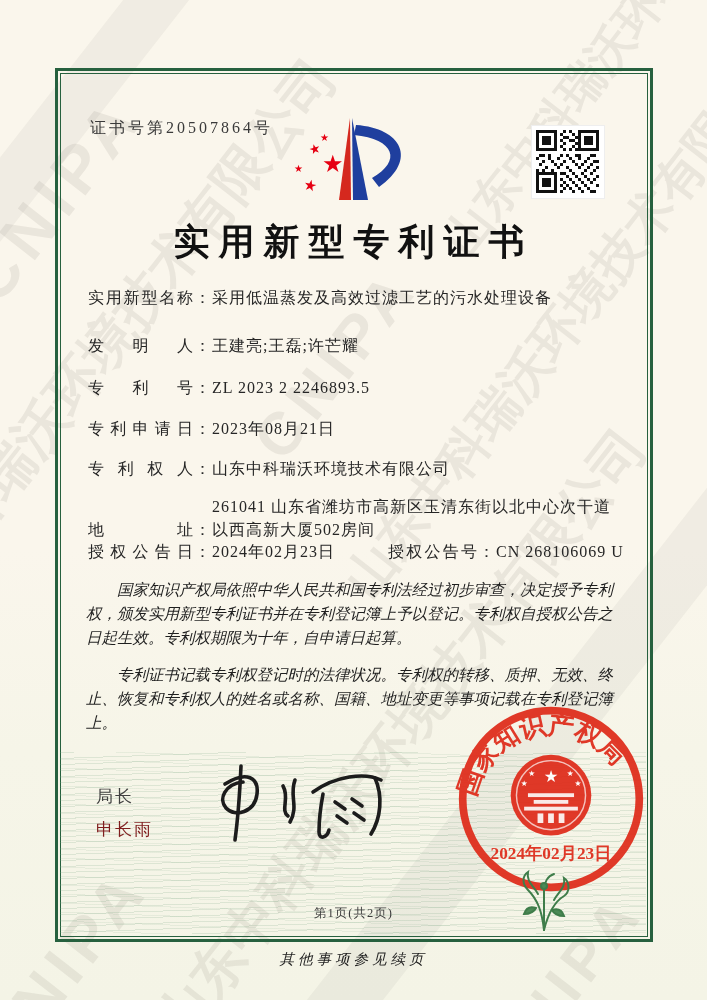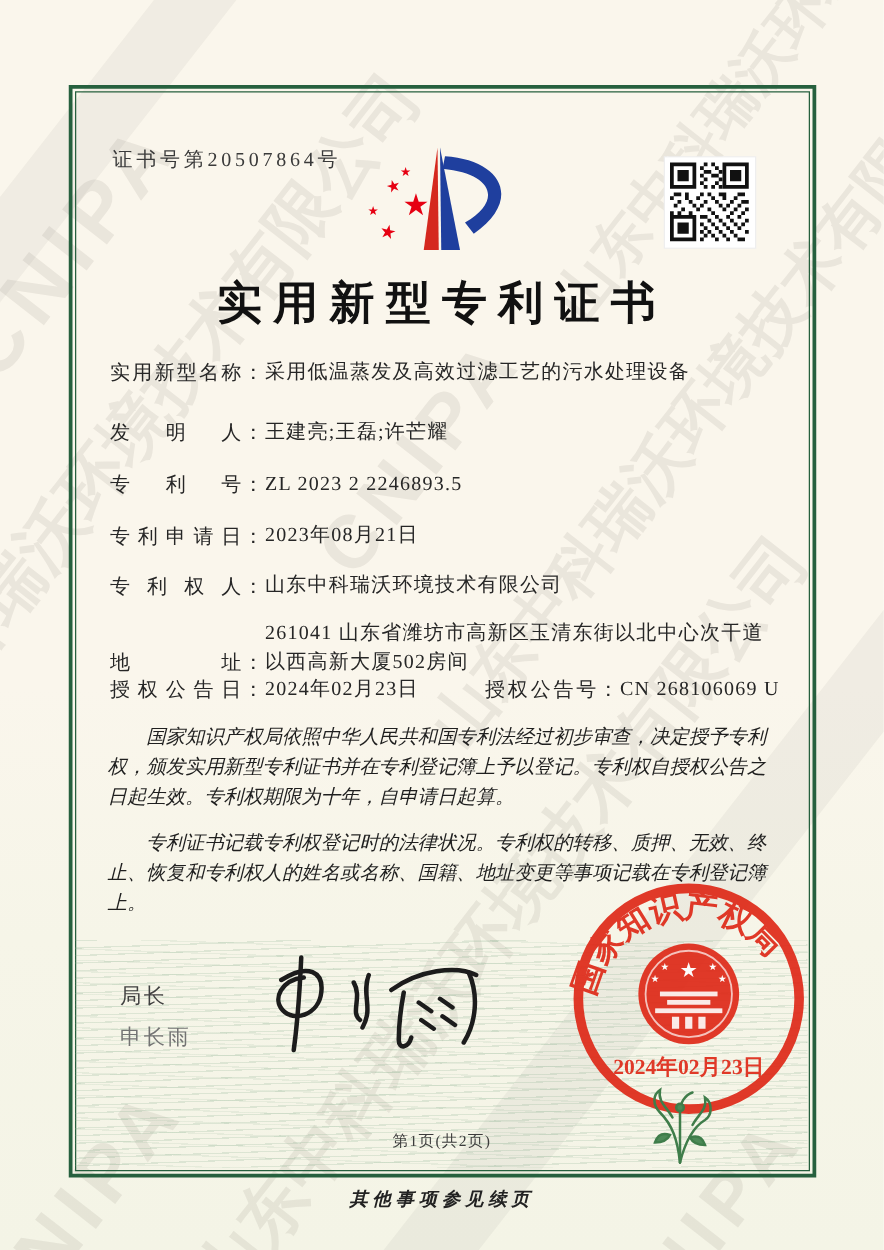--- a/index.html
+++ b/index.html
@@ -41,31 +41,31 @@
   .row.r-filing{top:417px}.row.r-patentee{top:457px}.row.r-address{top:495px}
   .row.r-grantdate{top:540px}.row.r-grantno{top:540px;left:388px;}
   .row.r-grantno .flabel{width:90px;flex-basis:90px;}
 
   .body-text{position:absolute;left:86px;top:574px;width:538px;
       font-size:15.5px;line-height:24px;color:#1f1f1f;font-style:italic;}
   .body-text p{margin:4px 0 13px 0;text-indent:2em;}
 
   .sig-title{position:absolute;left:96px;top:785px;font-size:17px;color:#404040;
       font-family:"Liberation Sans","DejaVu Sans",sans-serif;letter-spacing:2px;}
-  .sig-name{position:absolute;left:96px;top:818px;font-size:17px;color:#737373;
+  .sig-name{position:absolute;left:96px;top:818px;font-size:17px;color:#7f1d1d;
       font-family:"Liberation Sans","DejaVu Sans",sans-serif;letter-spacing:2px;}
   .sig-draw{position:absolute;left:195px;top:758px;width:210px;height:100px;}
 
   .seal{position:absolute;left:455px;top:703px;width:192px;height:192px;opacity:.93;}
   .plant{position:absolute;left:508px;top:862px;width:72px;height:72px;}
 
   .page-num{position:absolute;left:0;top:905px;width:707px;text-align:center;
       font-size:12.5px;color:#3c3c3c;letter-spacing:1px;}
   .footer-note{position:absolute;left:0;top:950px;width:707px;text-align:center;
-      font-size:14.5px;color:#222;letter-spacing:4px;font-style:italic;font-weight:bold;}
+      font-size:14.5px;color:#222;letter-spacing:4px;font-style:italic;}
 </style>
 </head>
 <body>
 
 <div class="ribbon" style="left:-80px;top:260px;width:700px;height:52px;"></div>
 <div class="ribbon" style="left:260px;top:1060px;width:760px;height:60px;"></div>
 <span class="wm" style="left:-170px;top:640px;font-size:54px;">山东中科瑞沃环境技术有限公司</span>
 <span class="wm" style="left:140px;top:1010px;font-size:54px;">山东中科瑞沃环境技术有限公司</span>
 <span class="wm" style="left:330px;top:570px;font-size:50px;">山东中科瑞沃环境技术有限公司</span>
 <span class="wm" style="left:430px;top:230px;font-size:46px;">山东中科瑞沃环境技术有限公司</span>

